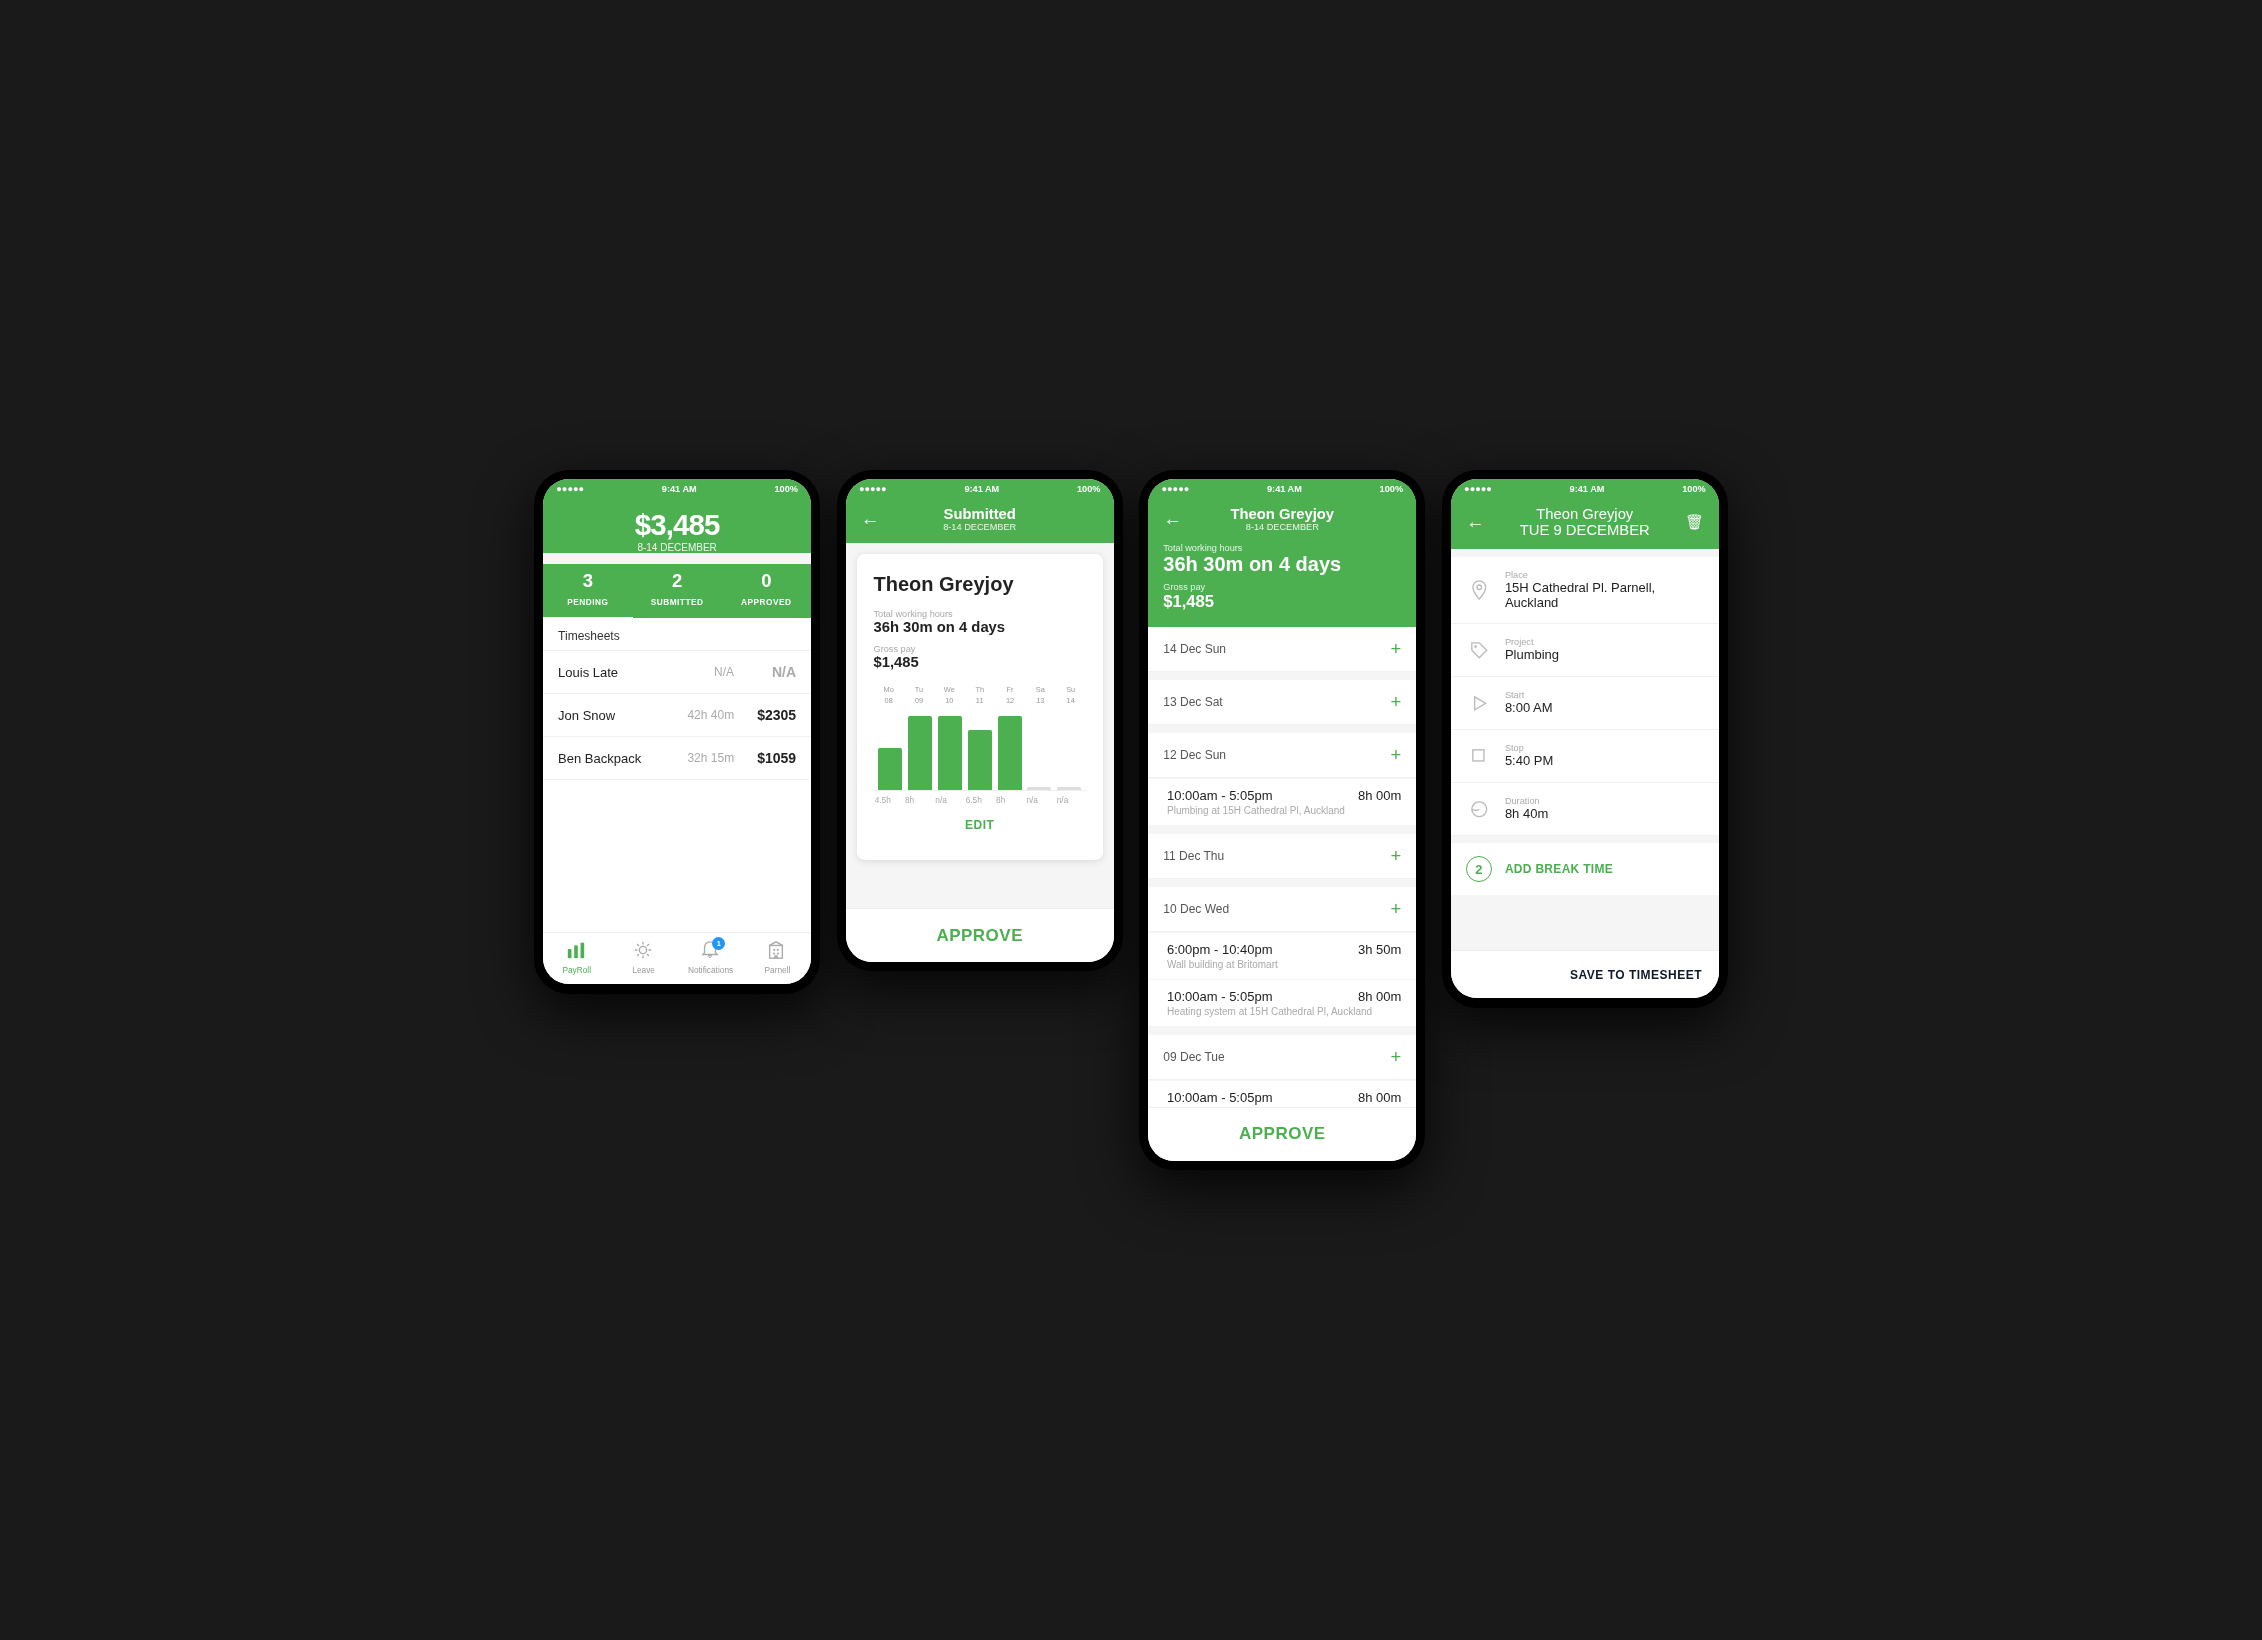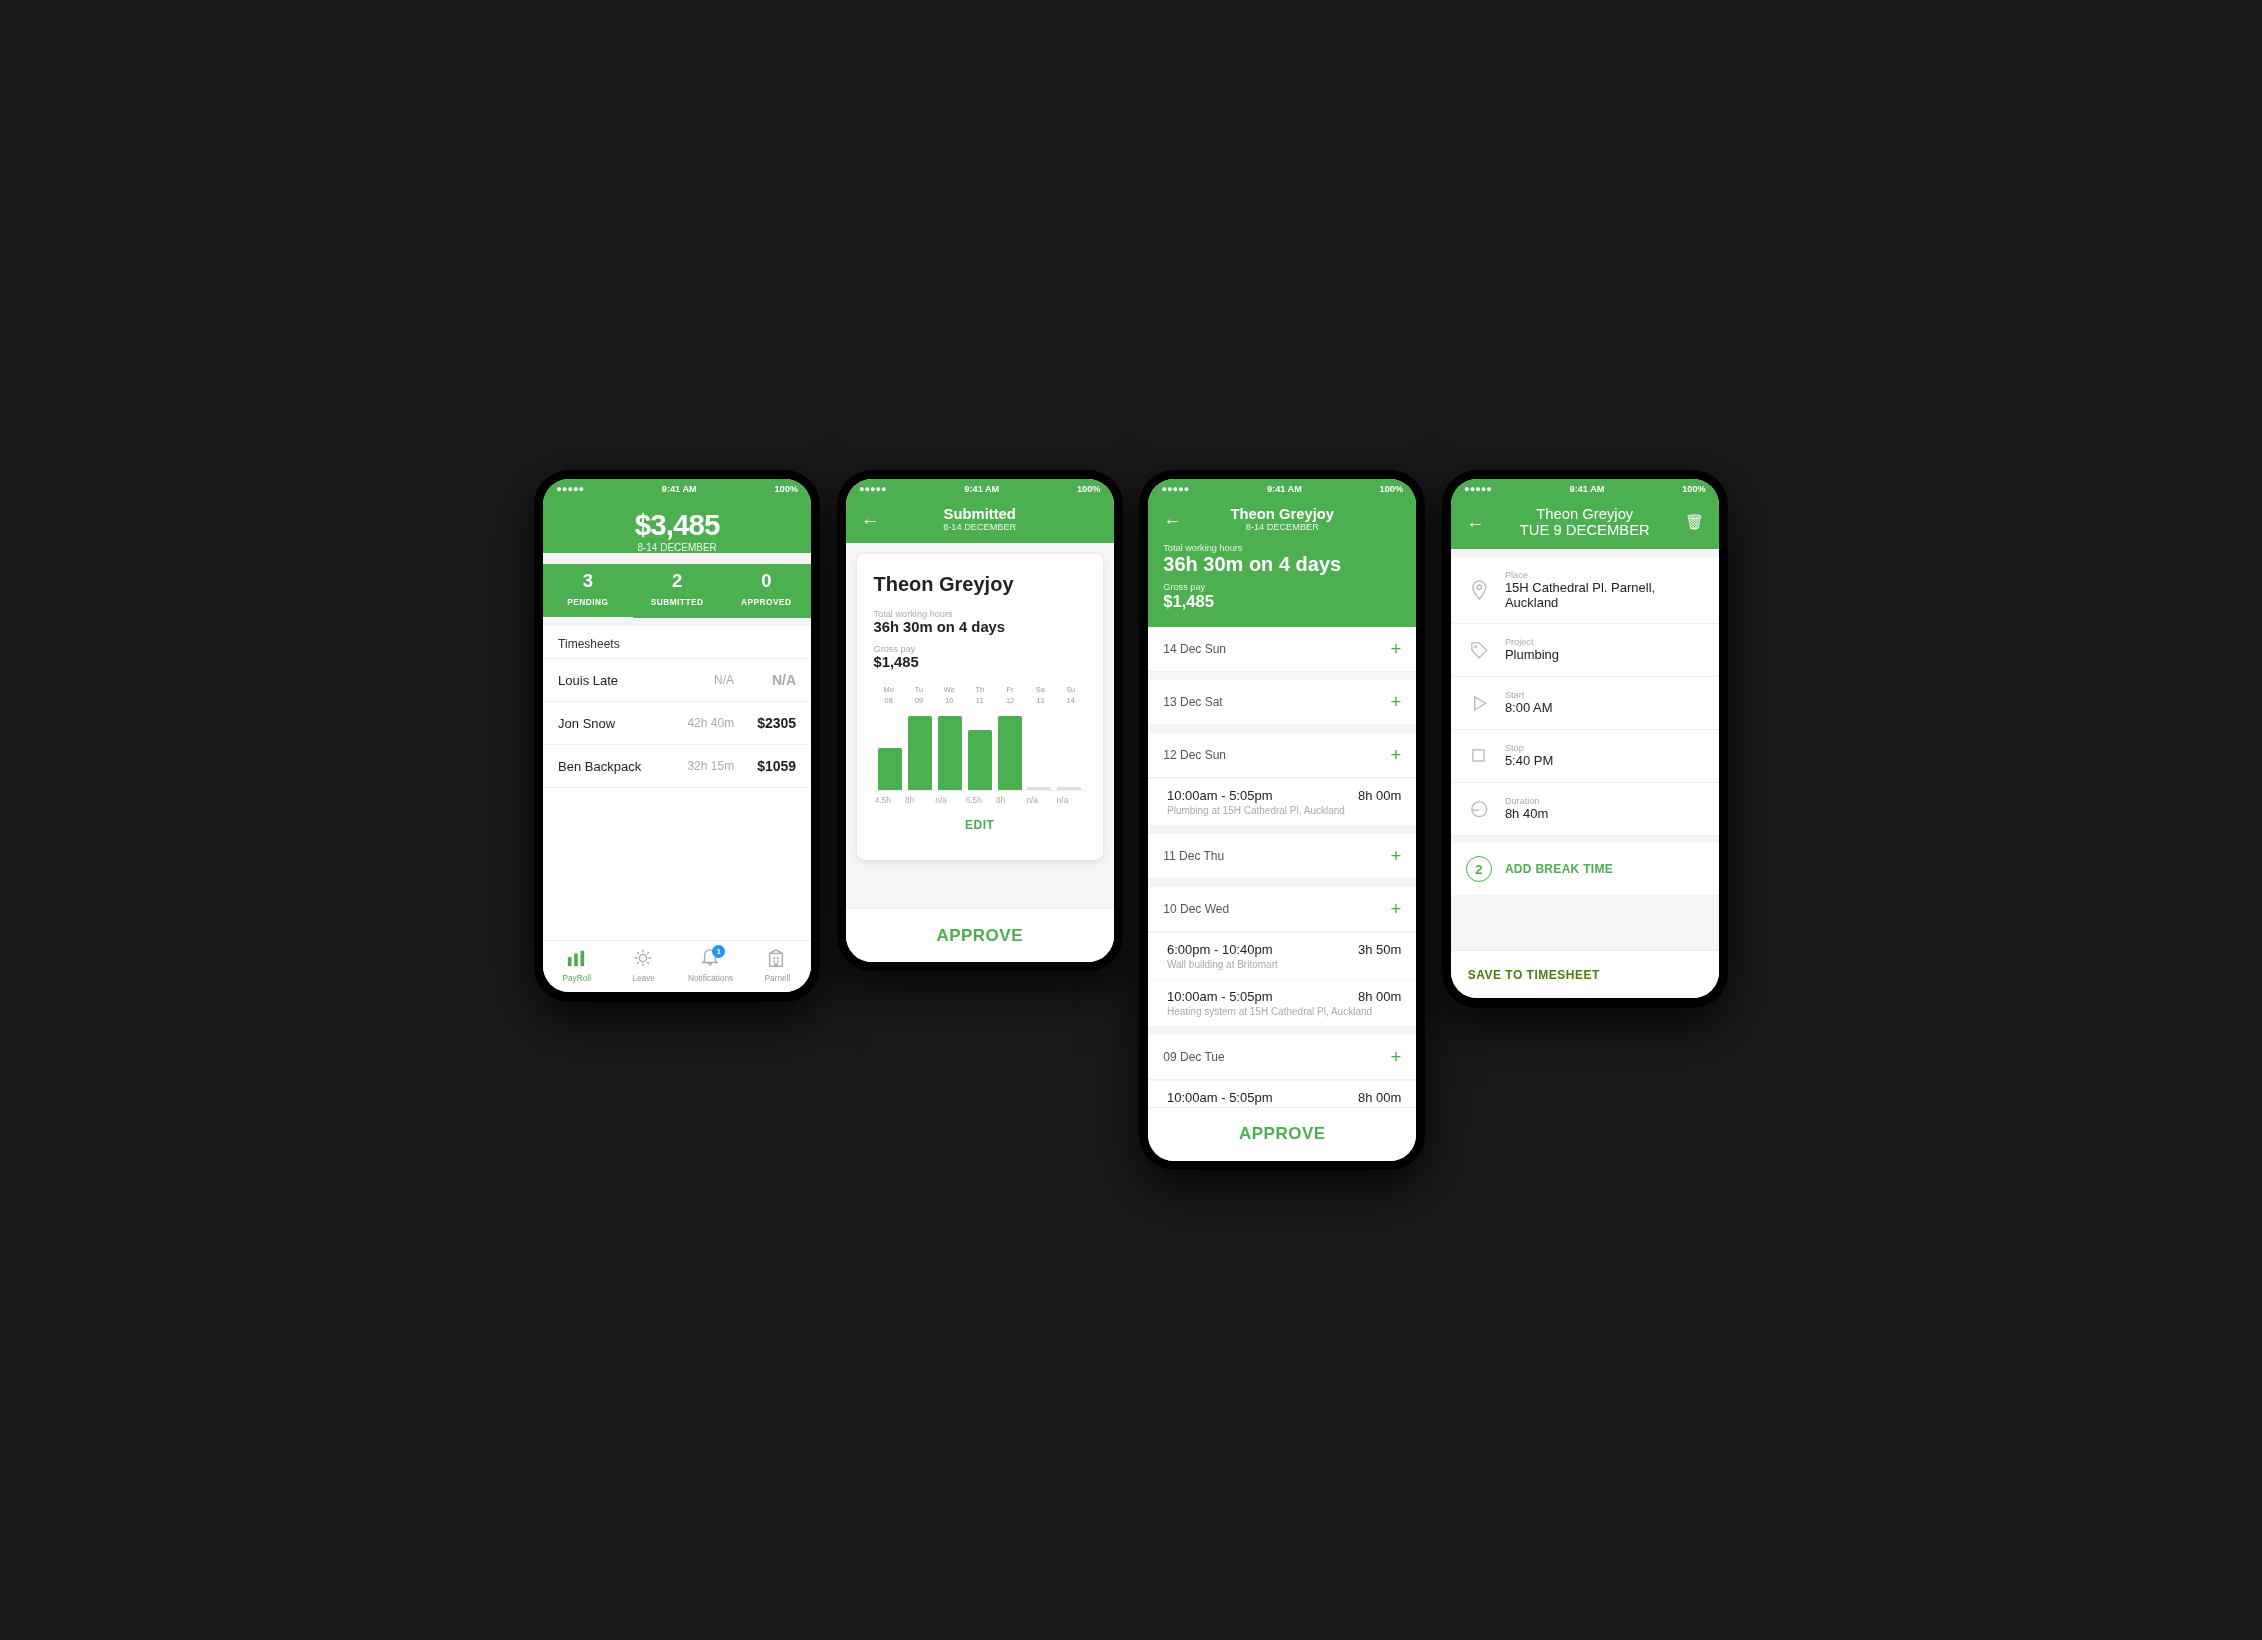--- a/index.html
+++ b/index.html
@@ -86,21 +86,20 @@
     .phone1-body {
       background: white;
       min-height: 314px;
     }
     .section-label {
       padding: 11px 14.8px 7.4px;
       font-size: 12px;
       color: #333;
       font-weight: 500;
       border-bottom: 0.9px solid #eee;
-      margin-top: 8px;
     }
     .timesheet-row {
       display: flex;
       align-items: center;
       padding: 13px 14.8px;
       border-bottom: 0.9px solid #f0f0f0;
     }
     .timesheet-row .name {
       flex: 1;
       font-size: 13px;
@@ -396,25 +395,25 @@
       font-size: 13px;
       font-weight: 700;
     }
     .add-break-label {
       font-size: 12px;
       font-weight: 700;
       color: #4CAF50;
       letter-spacing: 0.3px;
     }
     .save-btn {
-      text-align: left;
+      text-align: right;
       padding: 16.6px;
       font-size: 12px;
       font-weight: 700;
-      color: #4d7c0f;
+      color: #0f172a;
       letter-spacing: 0.5px;
       background: white;
       border-top: 0.9px solid #eee;
     }
 
     .divider-space {
       height: 7.4px;
       background: #f5f5f5;
     }
   </style>

